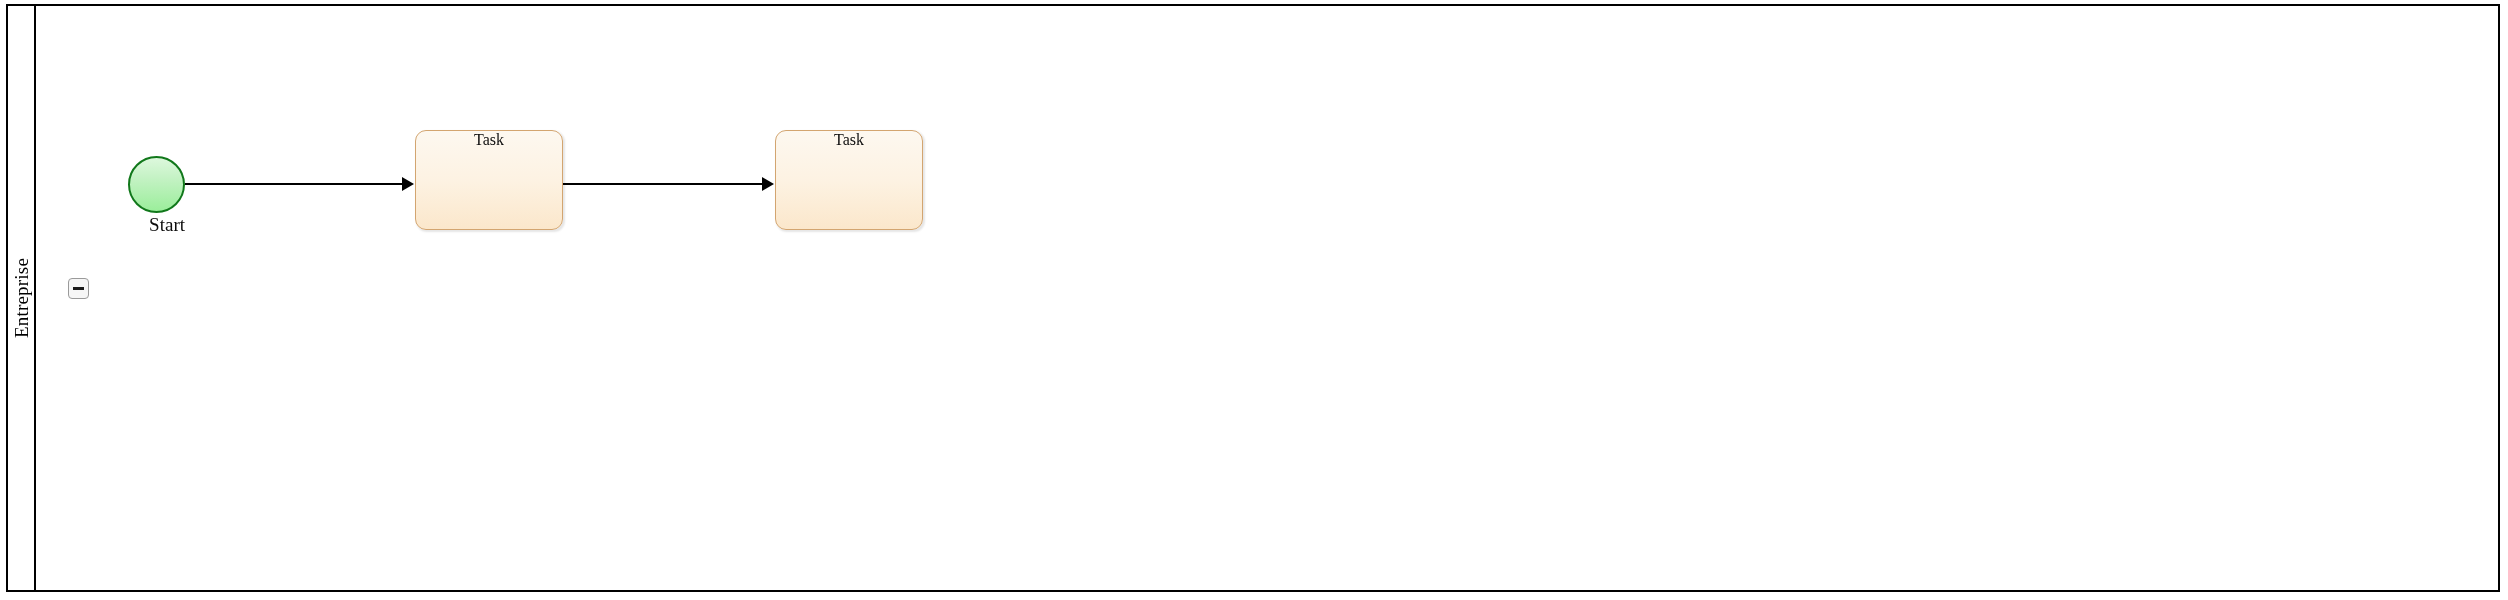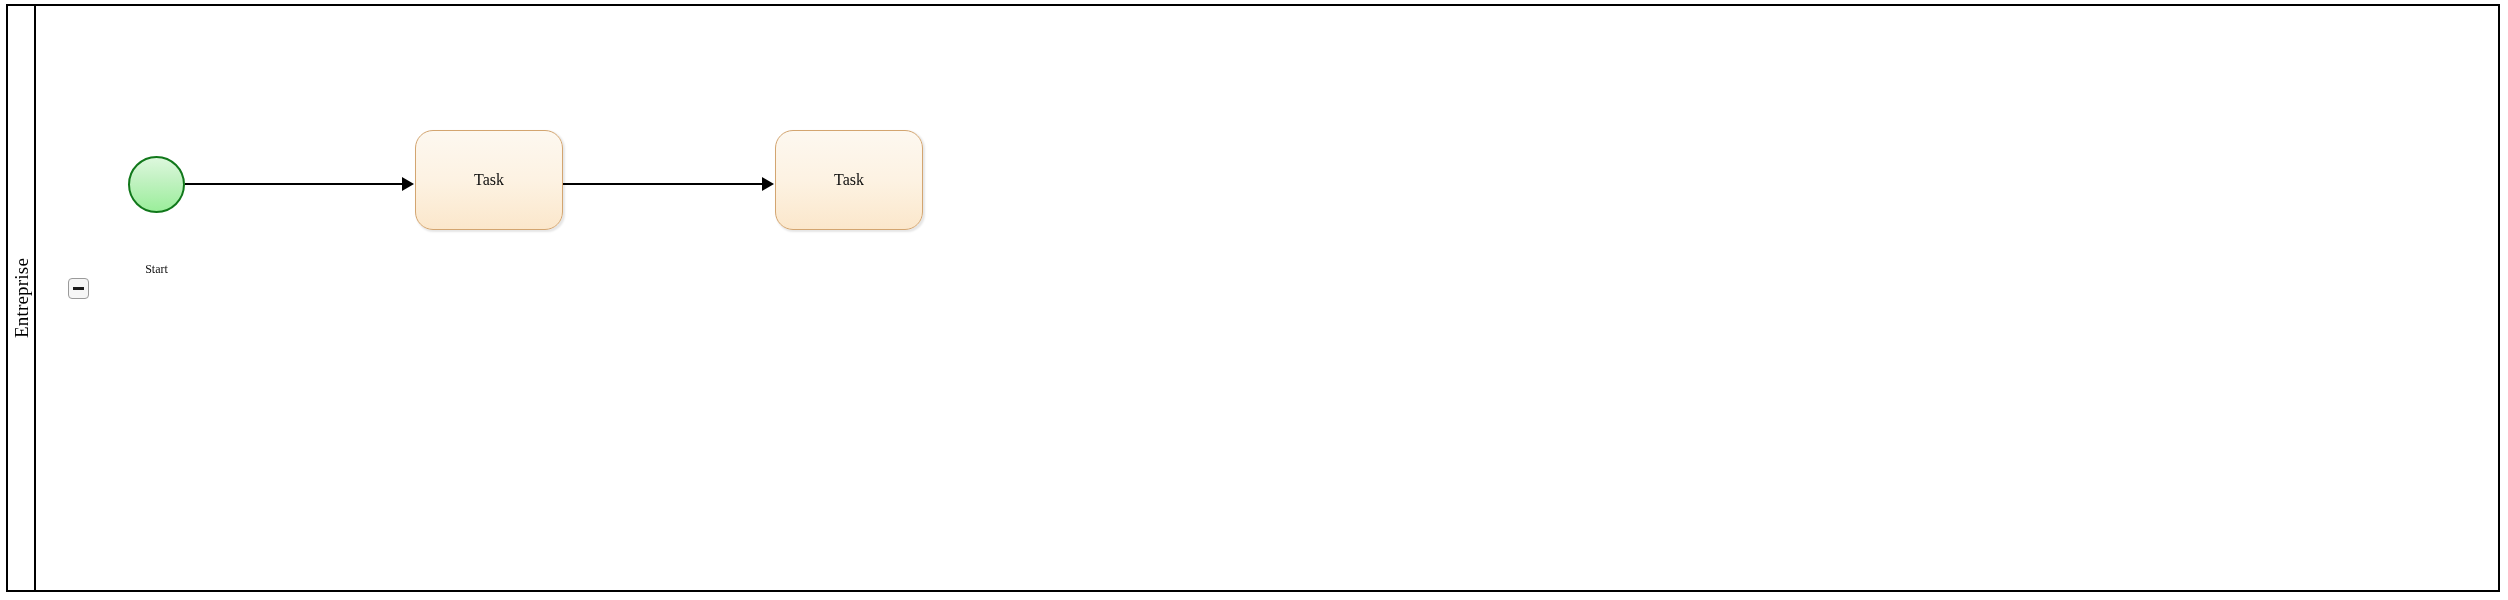--- a/index.html
+++ b/index.html
@@ -102,37 +102,36 @@
     box-sizing: border-box;
     border-radius: 50%;
     border: 2px solid #11781b;
     background: linear-gradient(180deg, #ddf8dd 0%, #c4f2c4 38%, #9bee9b 100%);
   }
   .start-label {
     position: absolute;
     left: 92px;
     top: 208px;
     width: 57px;
-    text-align: center;
-    font-size: 12px;
+    text-align: right;
+    font-size: 19px;
     color: #0d0d0d;
     white-space: nowrap;
-    margin-top: 48px;
   }
 
   
   .task {
     position: absolute;
     box-sizing: border-box;
     border: 1.5px solid #d3a570;
-    border-radius: 18px;
+    border-radius: 11px;
     background: linear-gradient(180deg, #fdf8f0 0%, #fdf2e2 52%, #fbe7cb 100%);
     box-shadow: 1.5px 1.5px 2px rgba(0,0,0,0.10);
     display: flex;
-    align-items: center;
+    align-items: flex-start;
     justify-content: center;
   }
   .task-label {
     font-size: 16px;
     color: #0d0d0d;
     white-space: nowrap;
   }
 
   #task-1 { left: 379px; top: 124px; width: 148px; height: 100px; }
   #task-2 { left: 739px; top: 124px; width: 148px; height: 100px; }

